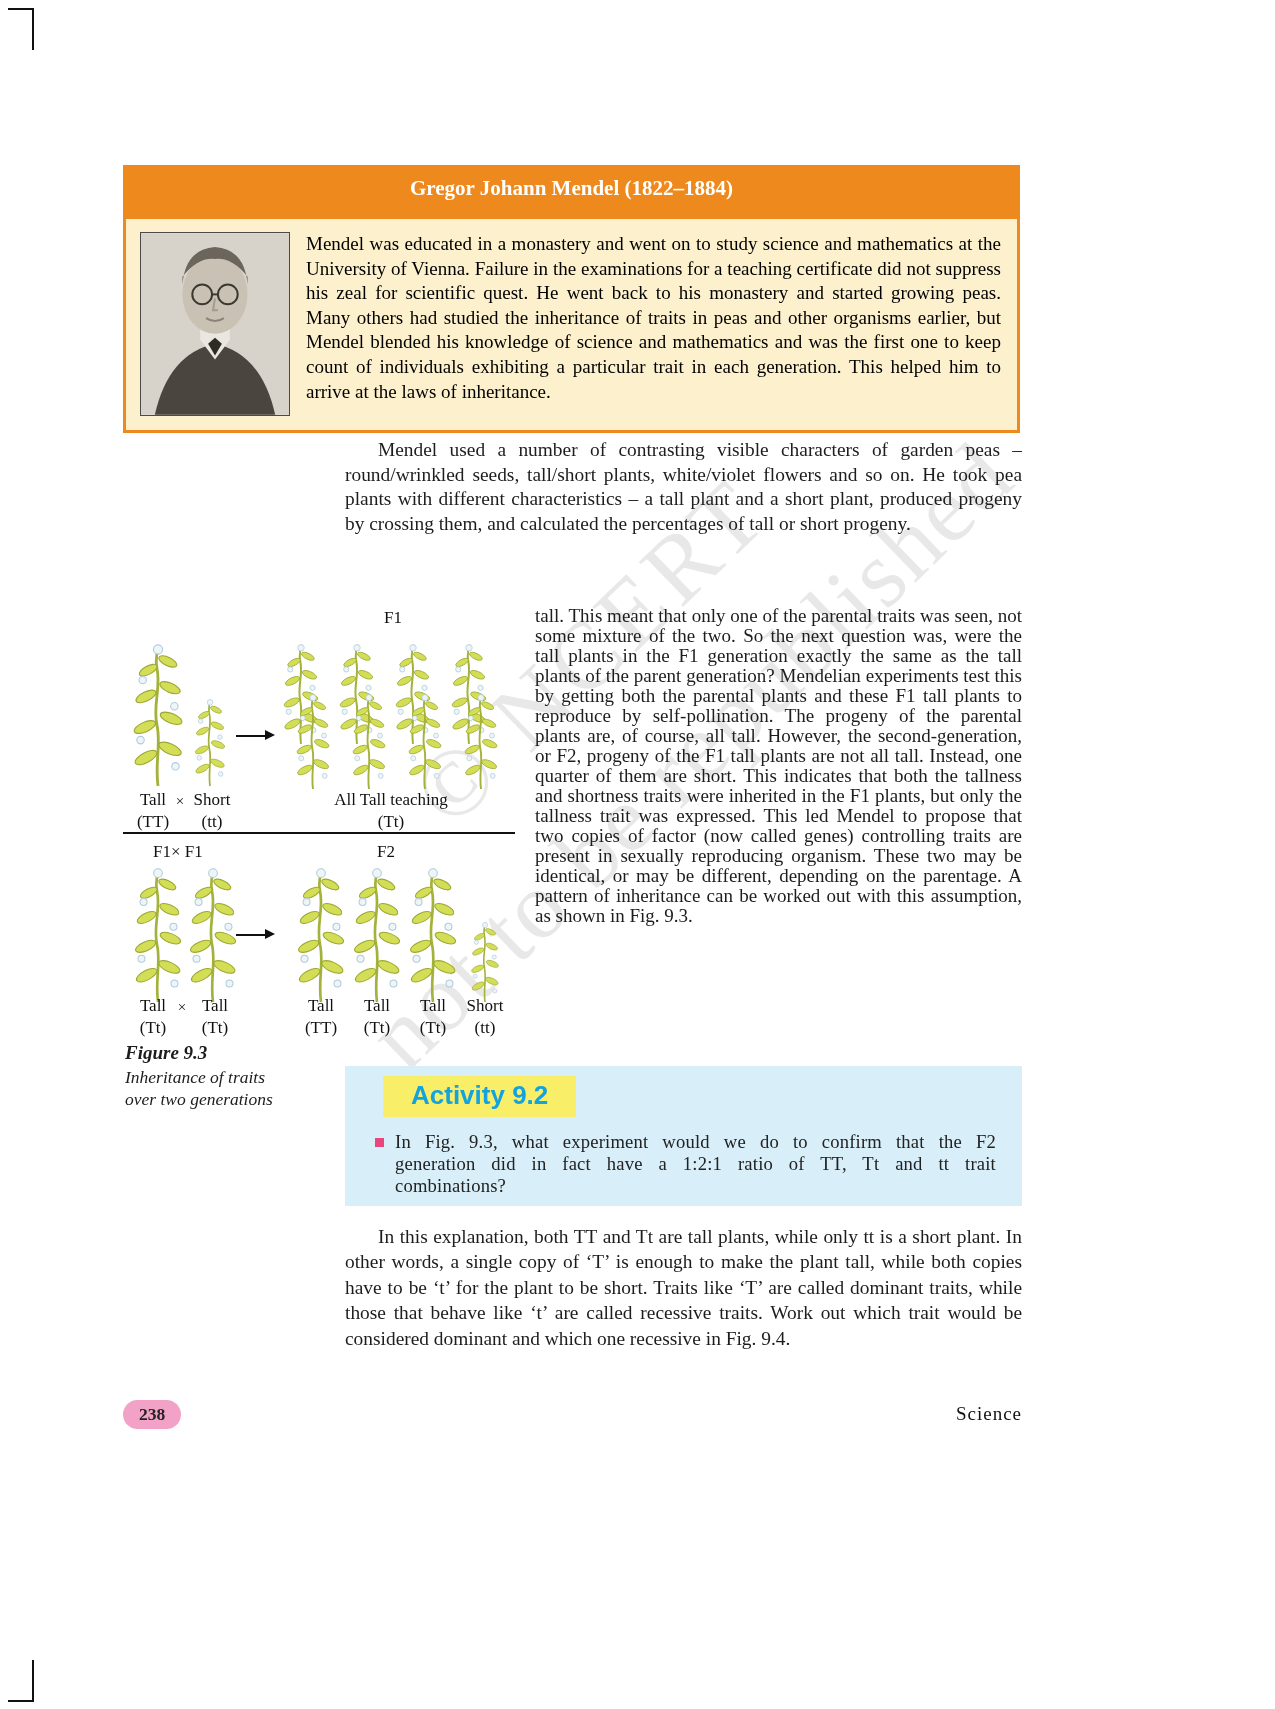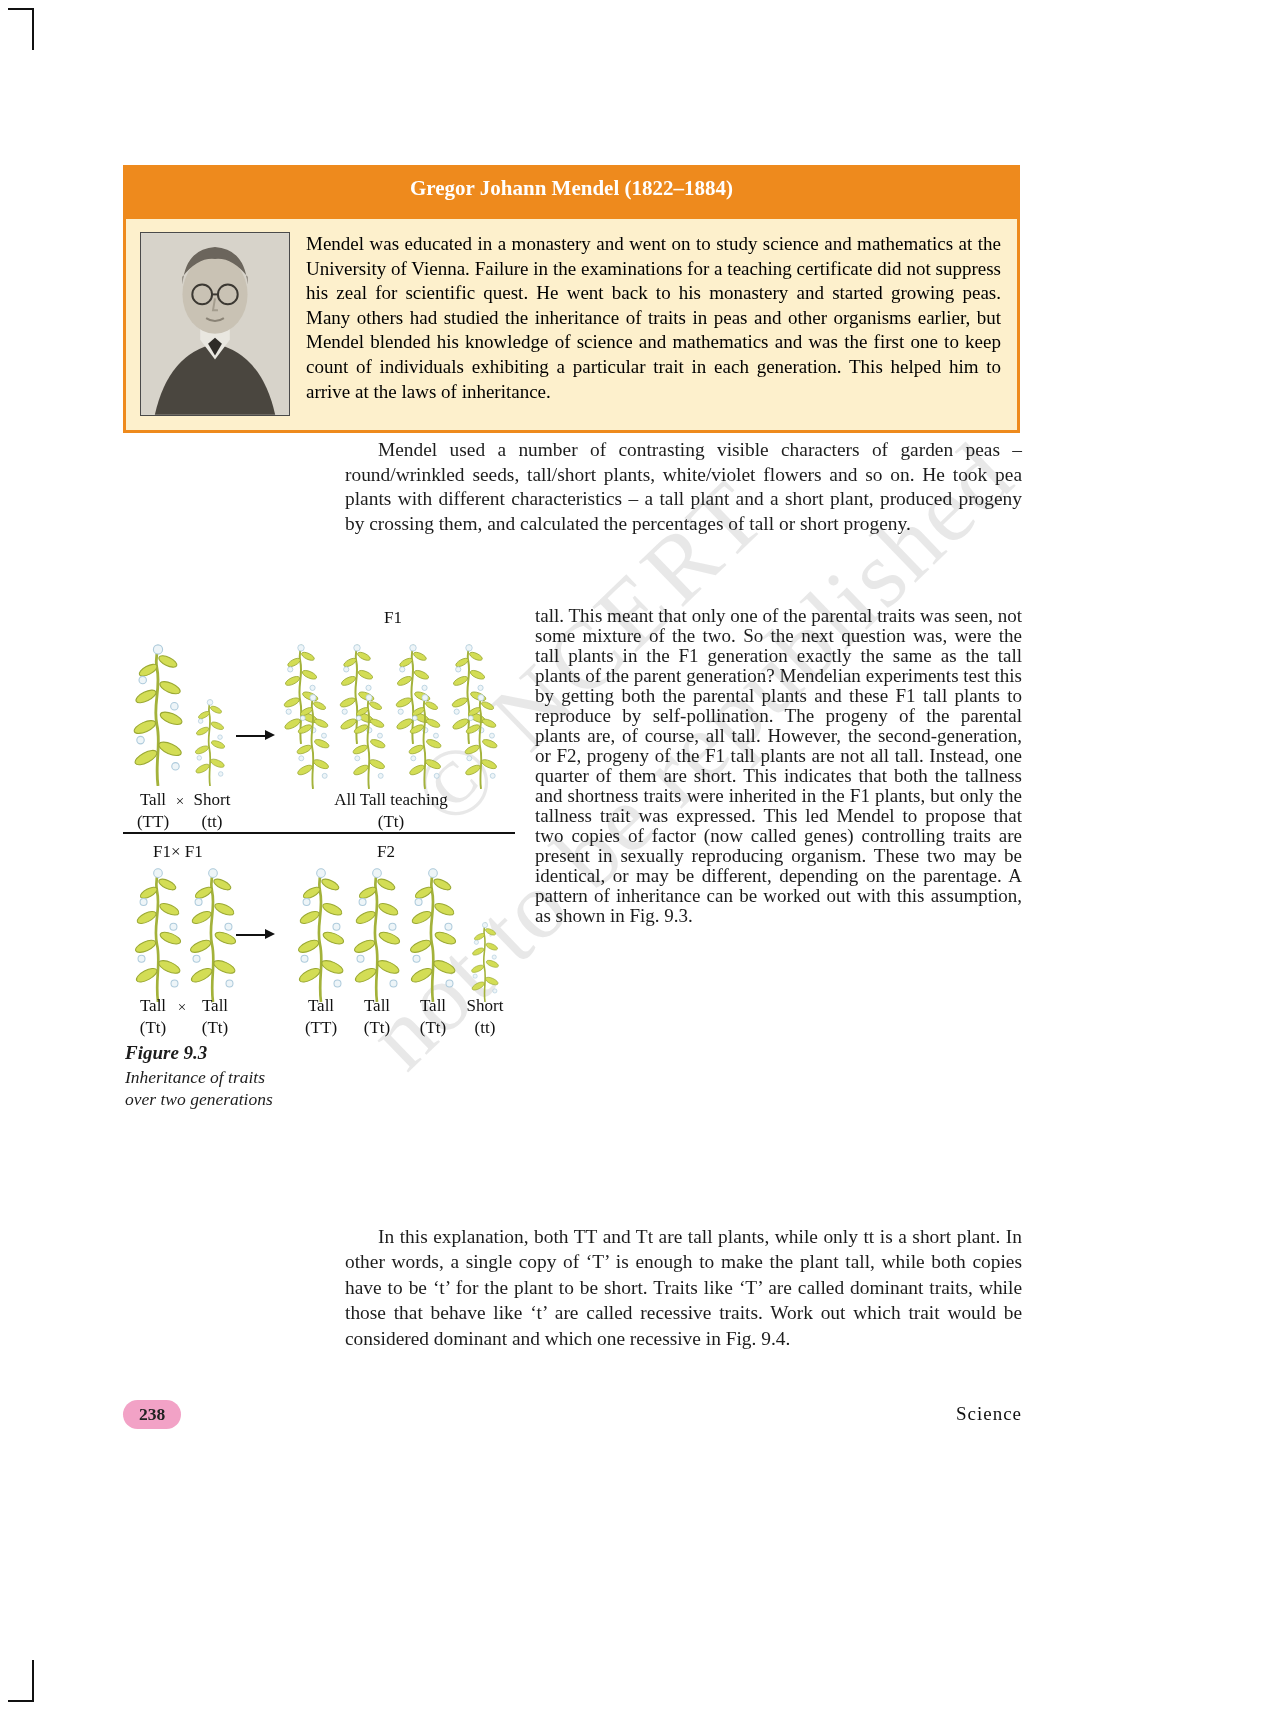--- a/index.html
+++ b/index.html
@@ -246,19 +246,26 @@
     <div class="fig-label" style="left:282px; top:392px; width:56px;">Tall</div>
     <div class="fig-label" style="left:282px; top:414px; width:56px;">(Tt)</div>
     <div class="fig-label" style="left:334px; top:392px; width:56px;">Short</div>
     <div class="fig-label" style="left:334px; top:414px; width:56px;">(tt)</div>
 
     <div class="caption-title">Figure 9.3</div>
     <div class="caption-line" style="top:463px;">Inheritance of traits</div>
     <div class="caption-line" style="top:485px;">over two generations</div>
   </div>
 
+  <div class="activity-box">
+    <div class="activity-title">Activity 9.2</div>
+    <div class="activity-item">
+      <div class="bullet-square"></div>
+      <div class="activity-text">In Fig. 9.3, what experiment would we do to confirm that the F2 generation did in fact have a 1:2:1 ratio of TT, Tt and tt trait combinations?</div>
+    </div>
+  </div>
 
   <div class="para p3">In this explanation, both TT and Tt are tall plants, while only tt is a short plant. In other words, a single copy of ‘T’ is enough to make the plant tall, while both copies have to be ‘t’ for the plant to be short. Traits like ‘T’ are called dominant traits, while those that behave like ‘t’ are called recessive traits. Work out which trait would be considered dominant and which one recessive in Fig. 9.4.</div>
 
   <div class="page-pill">238</div>
   <div class="footer-science">Science</div>
 
 </div>
 
 </body></html>

